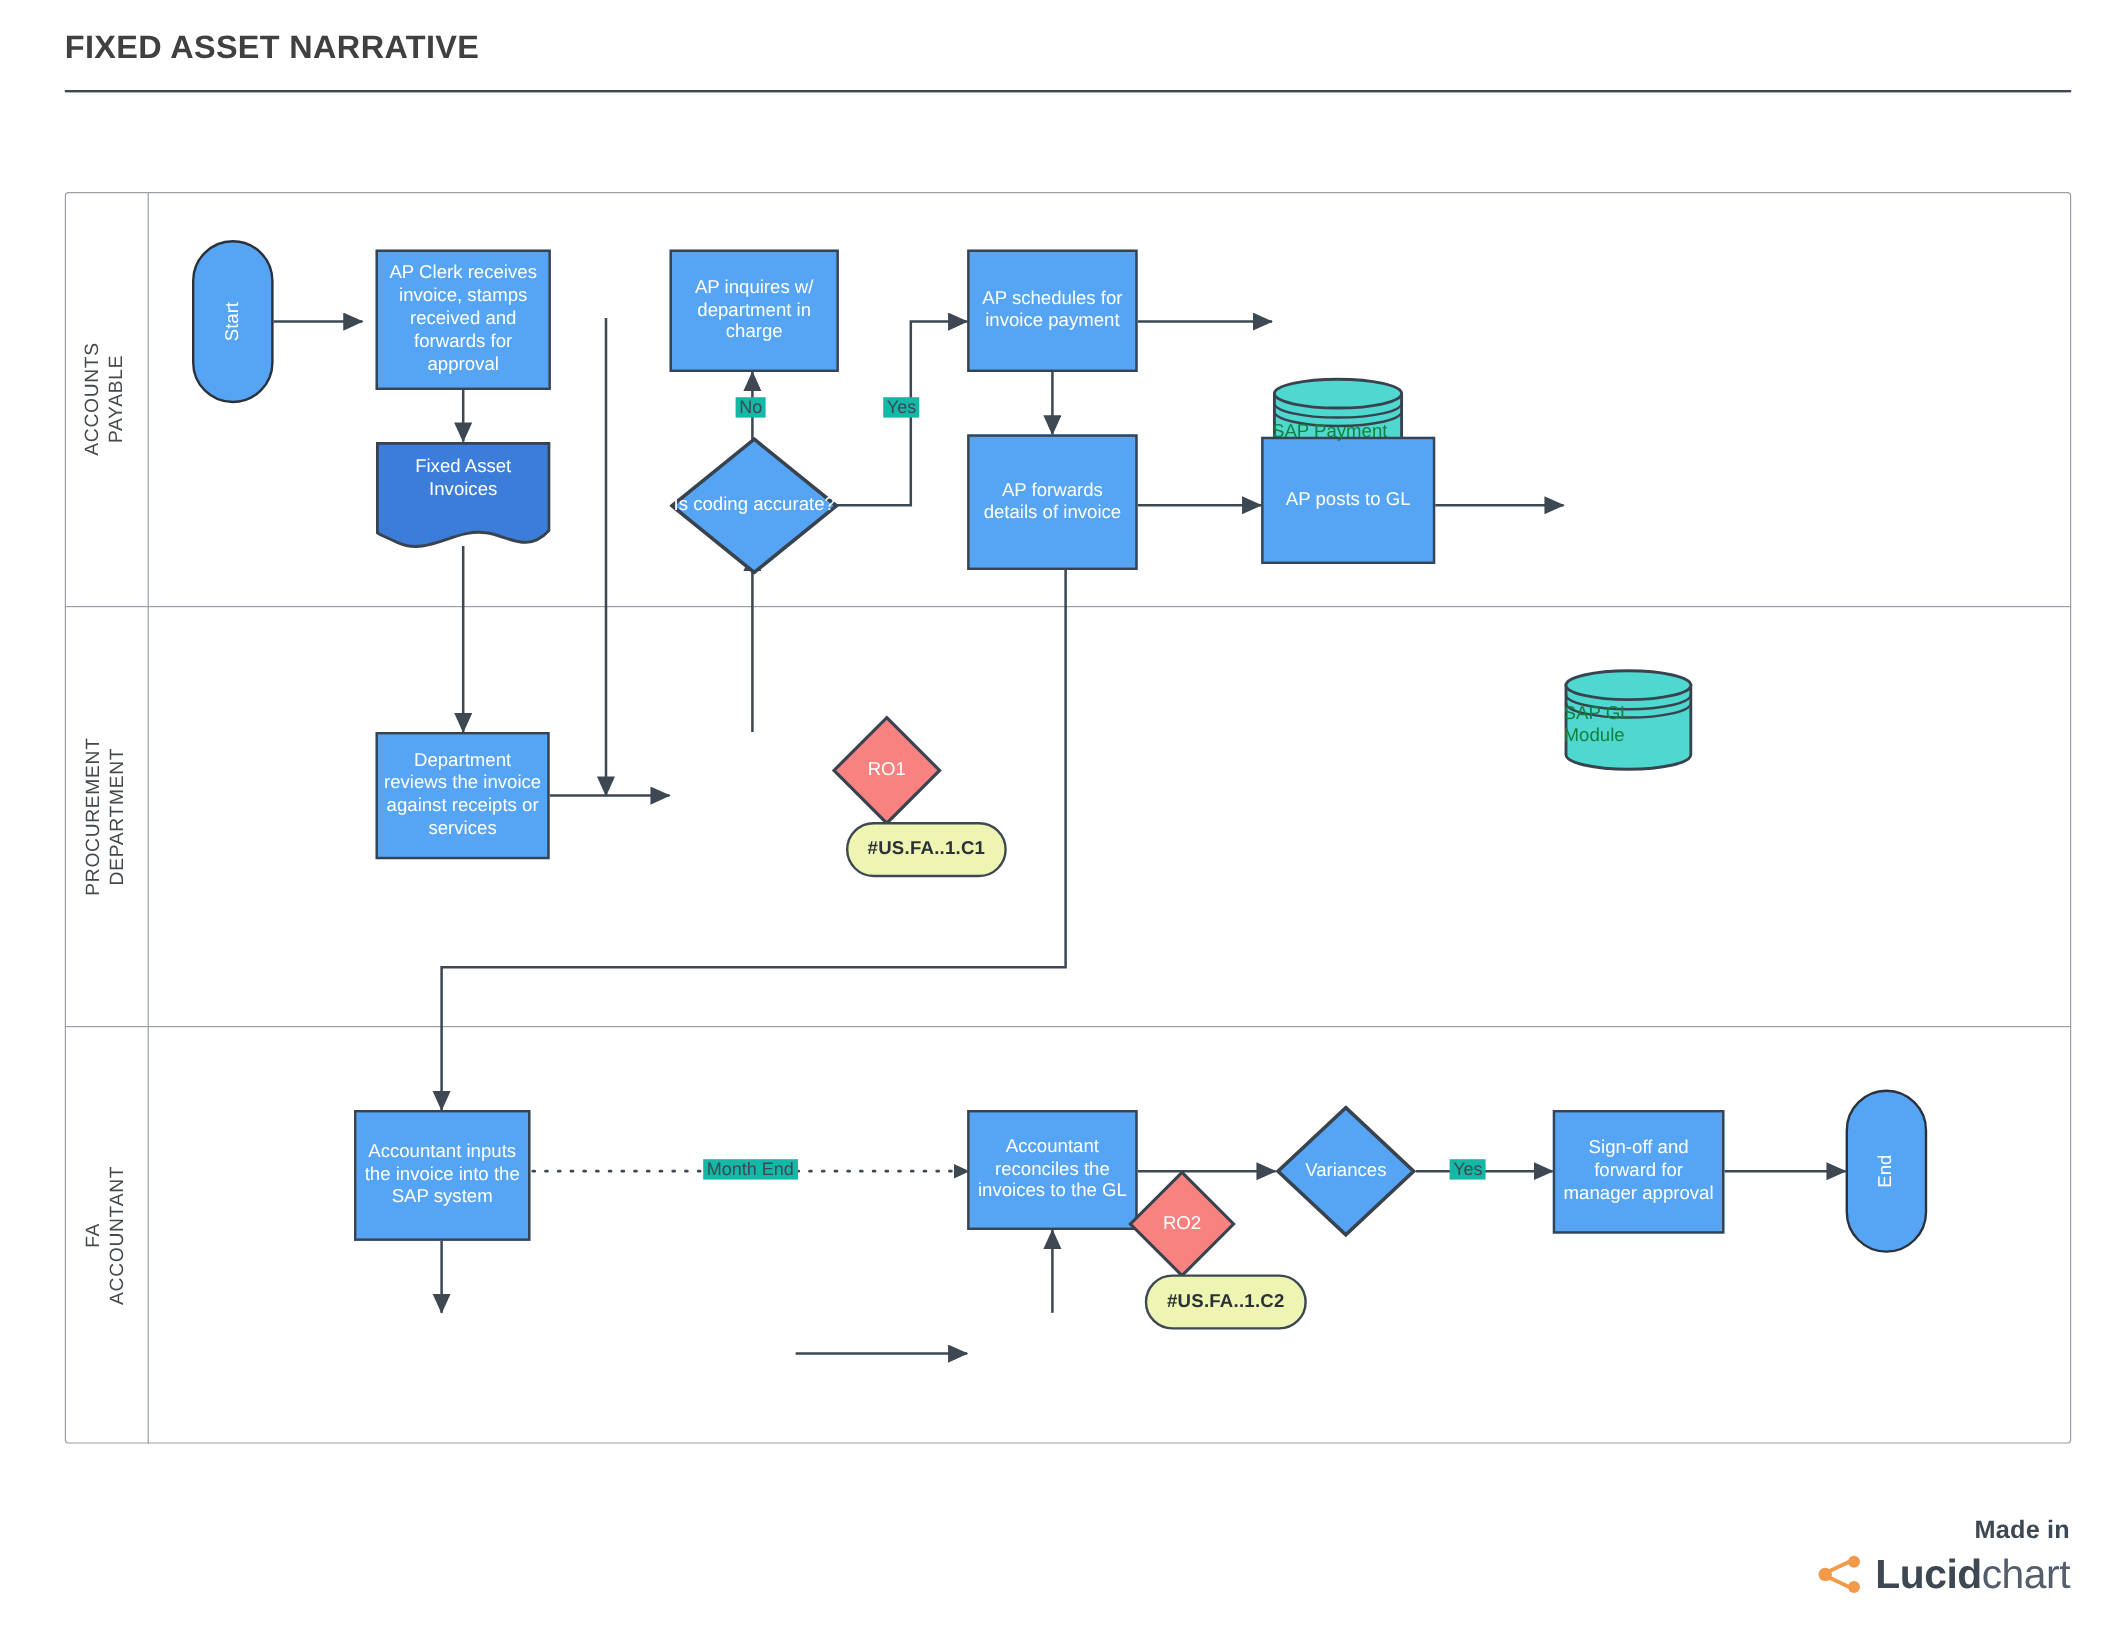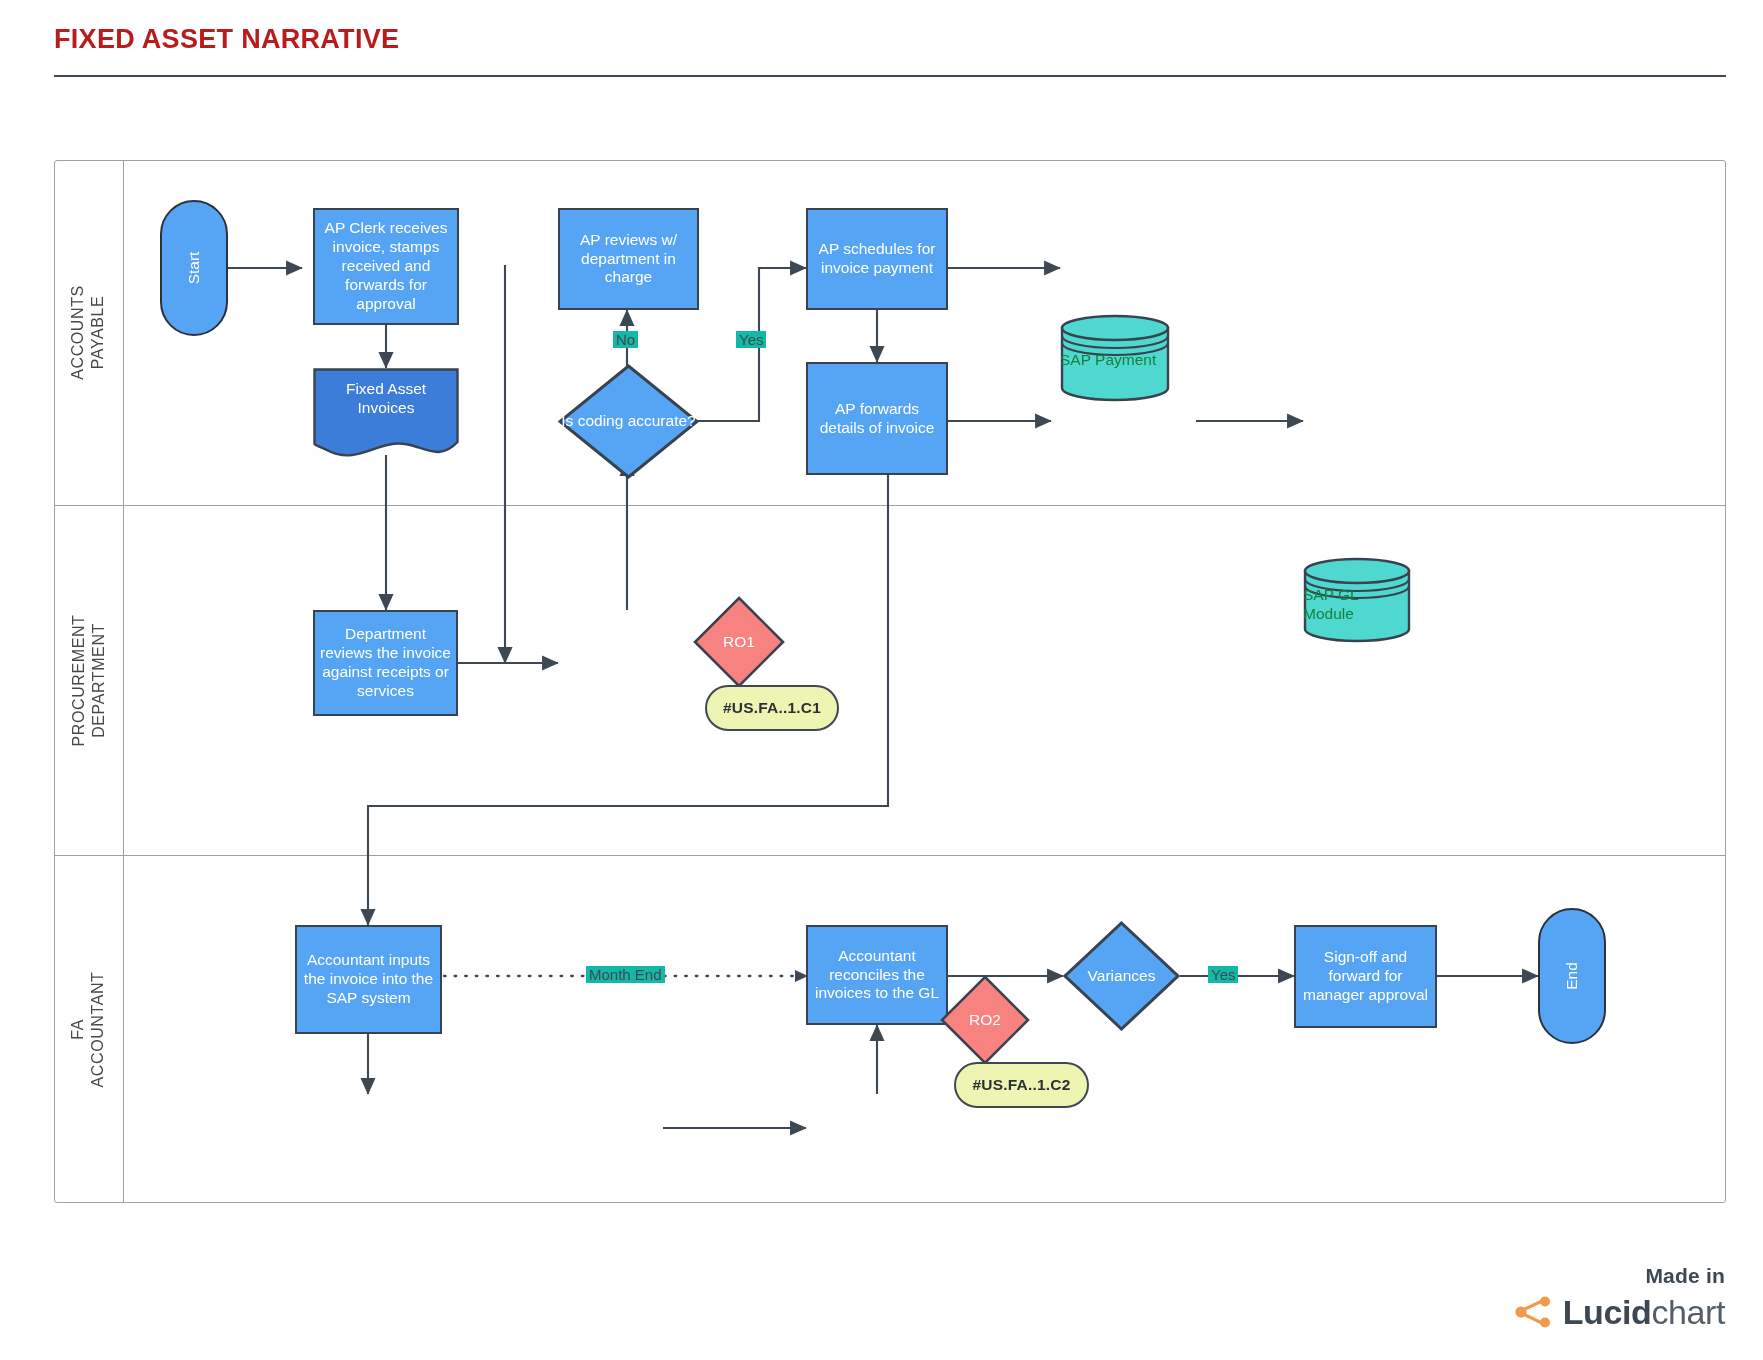--- a/index.html
+++ b/index.html
@@ -7,21 +7,21 @@
     width:1763px;height:1360px;position:relative;overflow:hidden;
     font-family:"Liberation Sans","DejaVu Sans",sans-serif;
     color:#3d4853;
   }
   #root{position:absolute;inset:0;}
 
   
   .title{
     position:absolute;left:54px;top:24px;
     font-size:27px;font-weight:bold;letter-spacing:.3px;
-    color:#b91c1c;
+    color:#404040;
   }
   .title-rule{
     position:absolute;left:54px;top:75px;width:1672px;height:2px;
     background:#3d4853;
   }
 
   
   .lane-frame{position:absolute;left:54px;top:160px;width:1672px;height:1043px;
     border:1px solid #9aa0a6;box-sizing:border-box;border-radius:3px;}
   .lane-div{position:absolute;left:54px;width:1672px;height:1px;background:#9aa0a6;}
@@ -198,21 +198,21 @@
   </div>
 
   <div class="node doc" style="left:313px;top:368px;width:146px;height:92px;">
     <svg viewBox="0 0 146 92" preserveAspectRatio="none">
       <path d="M1.5,1.5 H144.5 V74 C126,94 110,78 92,76 C66,72 44,96 18,84 C10,80 4,78 1.5,76 Z" fill="#3b7dd8" stroke="#39434f" stroke-width="2.4"></path>
     </svg>
     <div class="doctext">Fixed Asset Invoices</div>
   </div>
 
   <div class="node proc" style="left:558px;top:208px;width:141px;height:102px;">
-    <div>AP reviews w/ department in charge</div>
+    <div>AP inquires w/ department in charge</div>
   </div>
 
   <div class="node dec" style="left:558px;top:364px;width:141px;height:115px;">
     <svg class="dshape" viewBox="0 0 141 115" preserveAspectRatio="none">
       <polygon points="70.5,2 139,57.5 70.5,113 2,57.5" fill="#56a5f5" stroke="#39434f" stroke-width="3"></polygon>
     </svg>
     <div class="dtext">Is coding accurate?</div>
   </div>
 
   <div class="node proc" style="left:806px;top:208px;width:142px;height:102px;">
@@ -226,20 +226,23 @@
       <path d="M2,22 A53,12 0 0 0 108,22" fill="none" stroke="#39434f" stroke-width="2.1"></path>
       <path d="M2,29 A53,12 0 0 0 108,29" fill="none" stroke="#39434f" stroke-width="2.1"></path>
     </svg>
     <div class="dbtext">SAP Payment</div>
   </div>
 
   <div class="node proc" style="left:806px;top:362px;width:142px;height:113px;">
     <div>AP forwards details of invoice</div>
   </div>
 
+  <div class="node proc" style="left:1051px;top:364px;width:145px;height:106px;">
+    <div>AP posts to GL</div>
+  </div>
 
   <div class="node db" style="left:1303px;top:377px;width:108px;height:86px;">
     <svg viewBox="0 0 108 86" preserveAspectRatio="none">
       <path d="M2,14 V72 A52,12 0 0 0 106,72 V14 Z" fill="#4fd8d0" stroke="#39434f" stroke-width="2.4"></path>
       <ellipse cx="54" cy="14" rx="52" ry="12" fill="#4fd8d0" stroke="#39434f" stroke-width="2.4"></ellipse>
       <path d="M2,22 A52,12 0 0 0 106,22" fill="none" stroke="#39434f" stroke-width="2.1"></path>
       <path d="M2,29 A52,12 0 0 0 106,29" fill="none" stroke="#39434f" stroke-width="2.1"></path>
     </svg>
     <div class="dbtext">SAP GL Module</div>
   </div>

